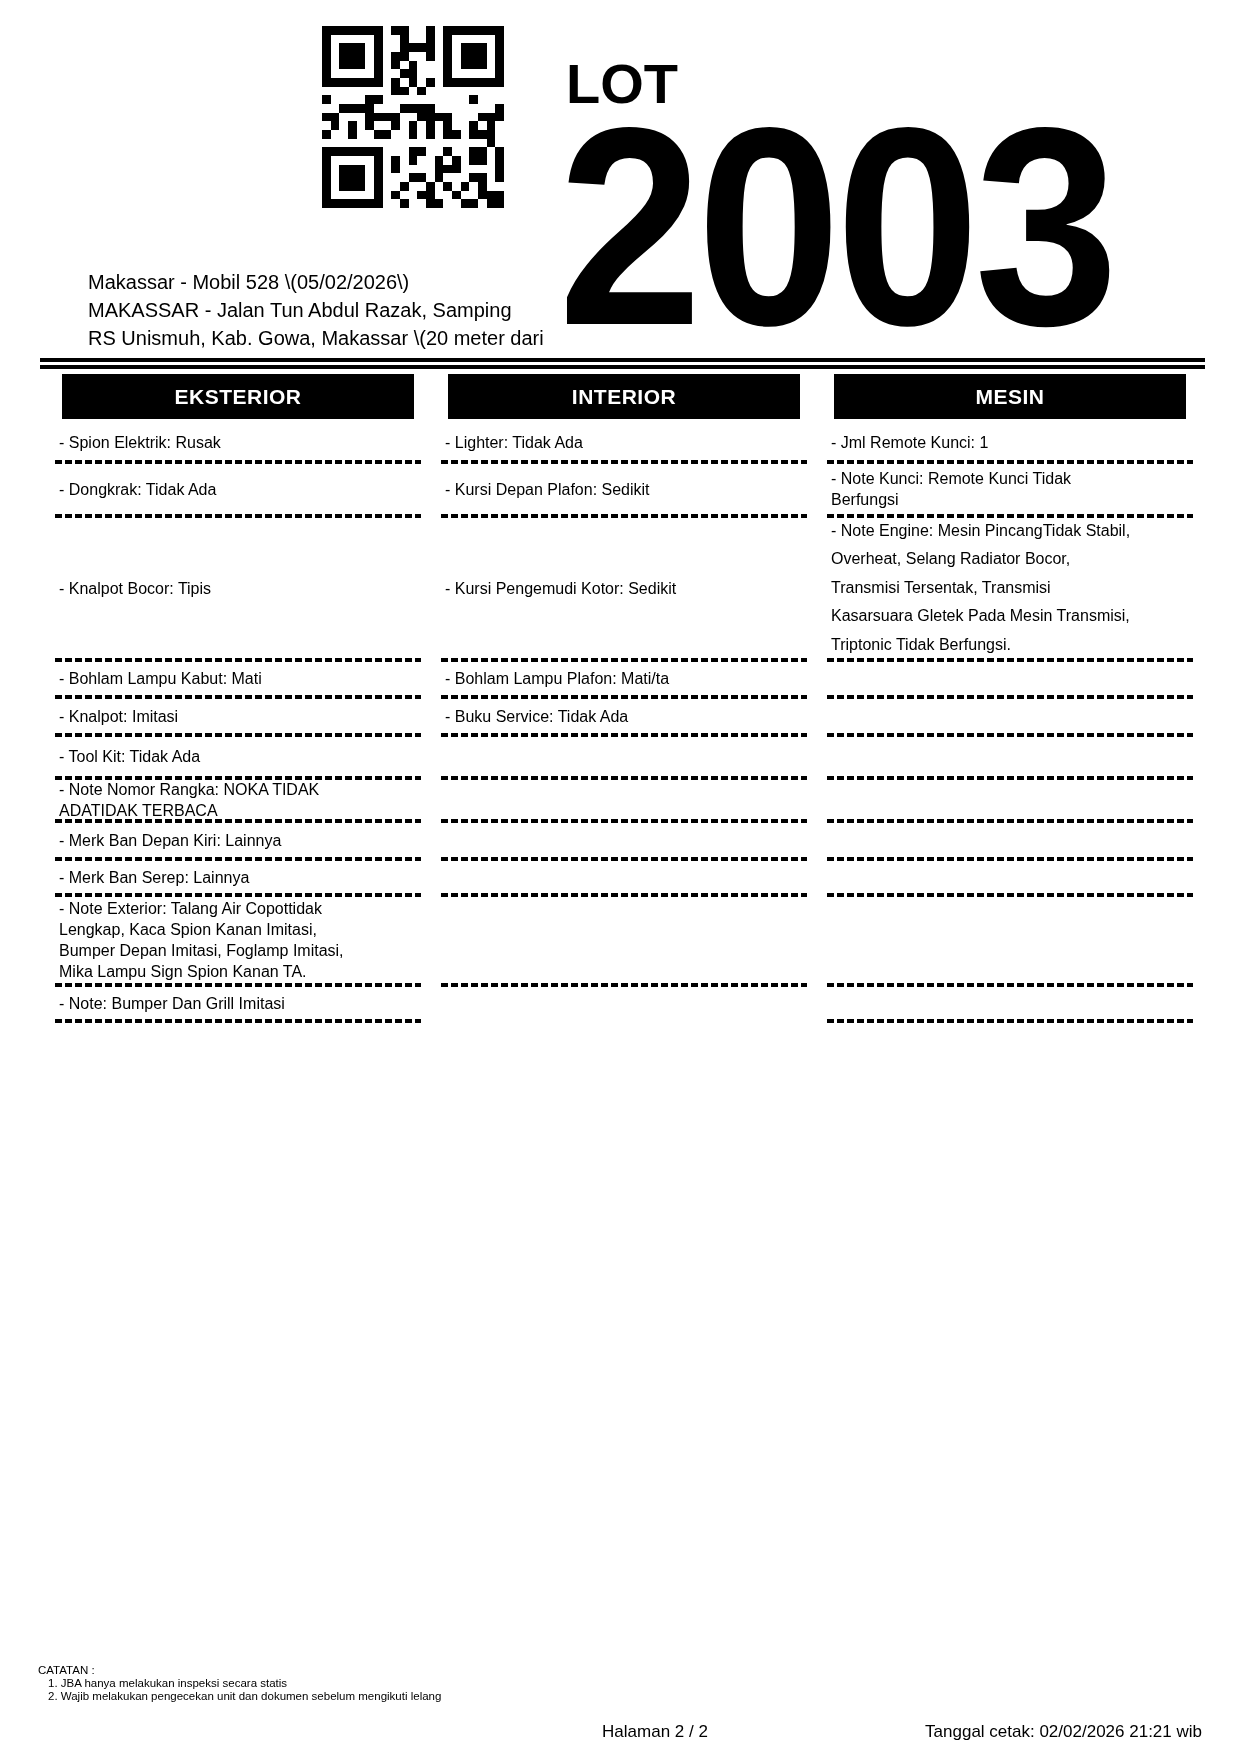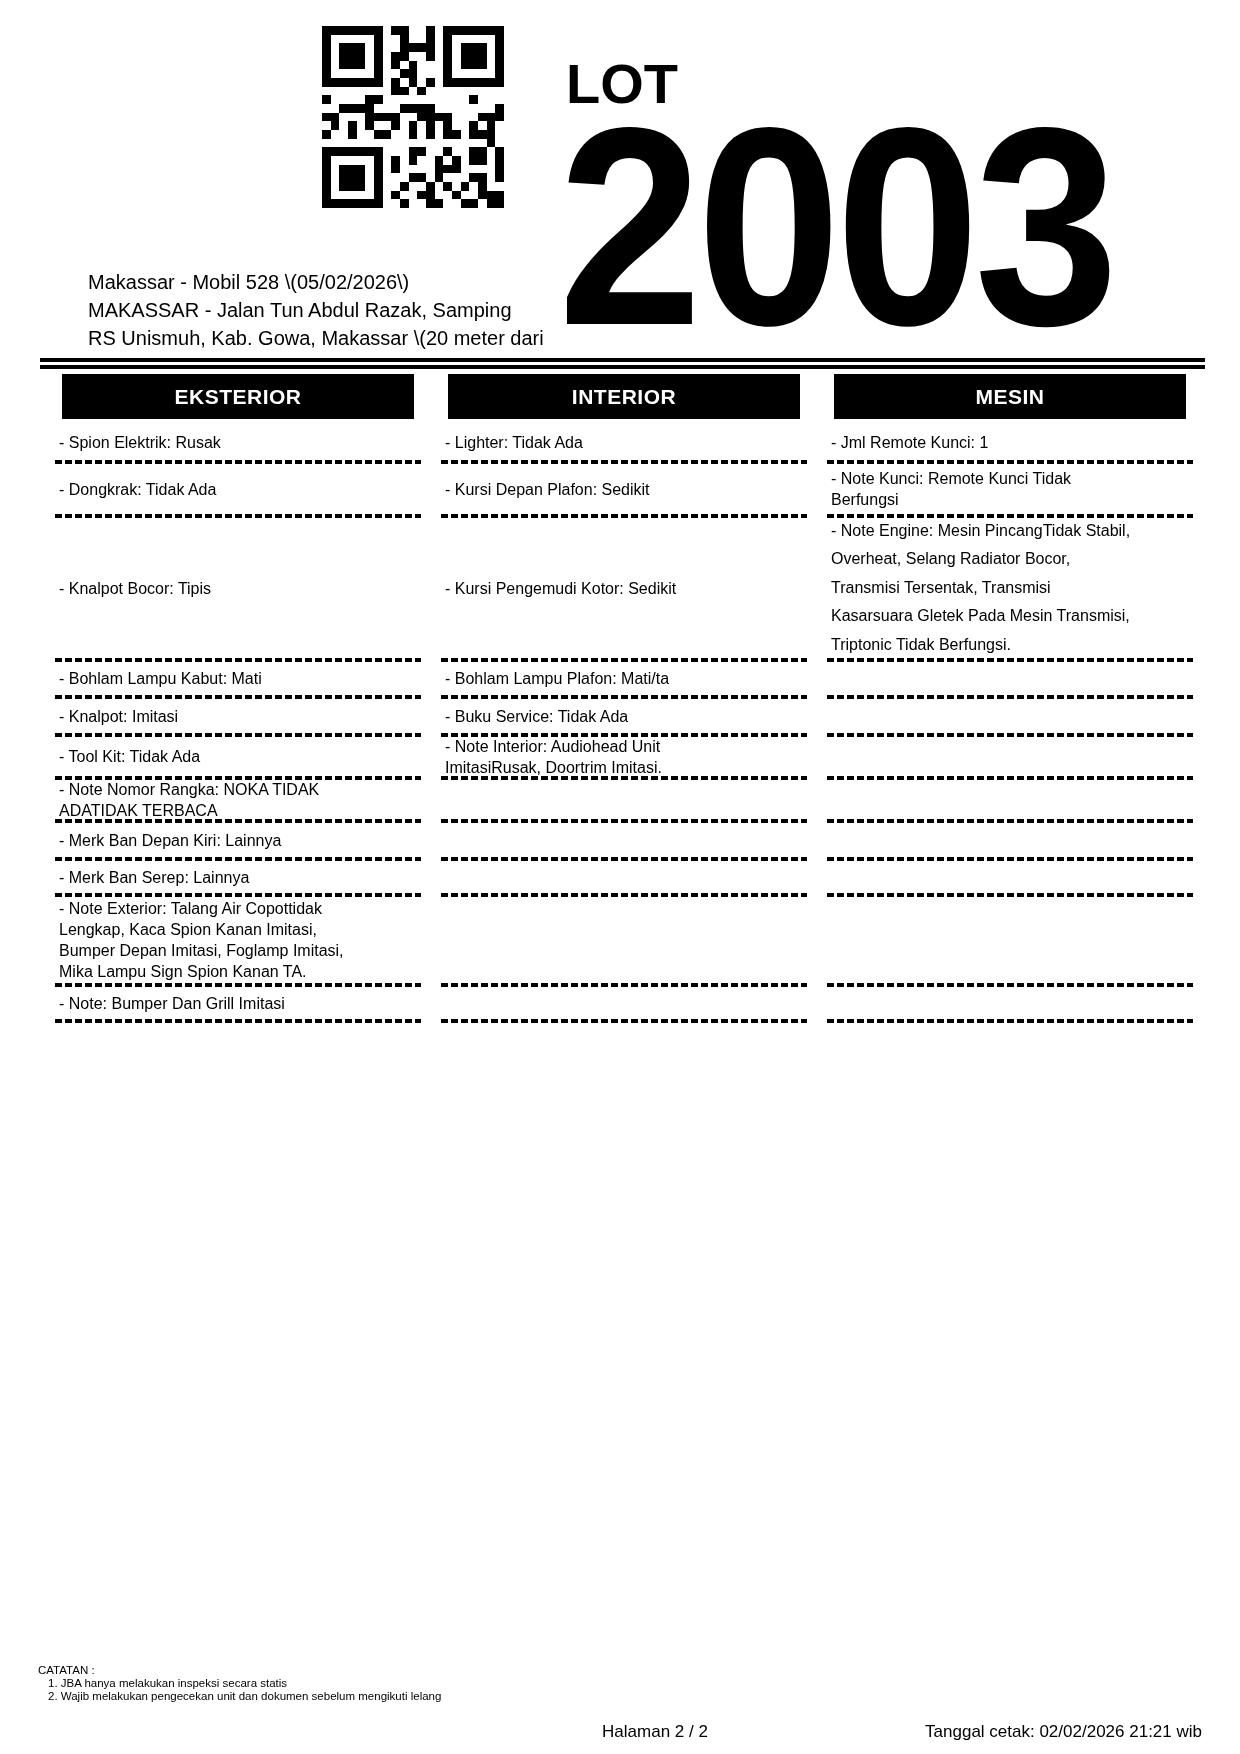--- a/index.html
+++ b/index.html
@@ -233,21 +233,20 @@
   </div>
 
   <div class="col col-interior">
     <div class="colhead">INTERIOR</div>
     <div class="rows">
         <div class="cell">- Lighter: Tidak Ada</div>
         <div class="cell">- Kursi Depan Plafon: Sedikit</div>
         <div class="cell">- Kursi Pengemudi Kotor: Sedikit</div>
         <div class="cell">- Bohlam Lampu Plafon: Mati/ta</div>
         <div class="cell">- Buku Service: Tidak Ada</div>
-        <div class="cell">- Note Interior: Audiohead Unit ImitasiRusak, Doortrim Imitasi.</div>
         <div class="cell"></div>
         <div class="cell"></div>
         <div class="cell"></div>
         <div class="cell"></div>
         <div class="cell"></div>
       </div>
   </div>
 
   <div class="col col-mesin">
     <div class="colhead">MESIN</div>

